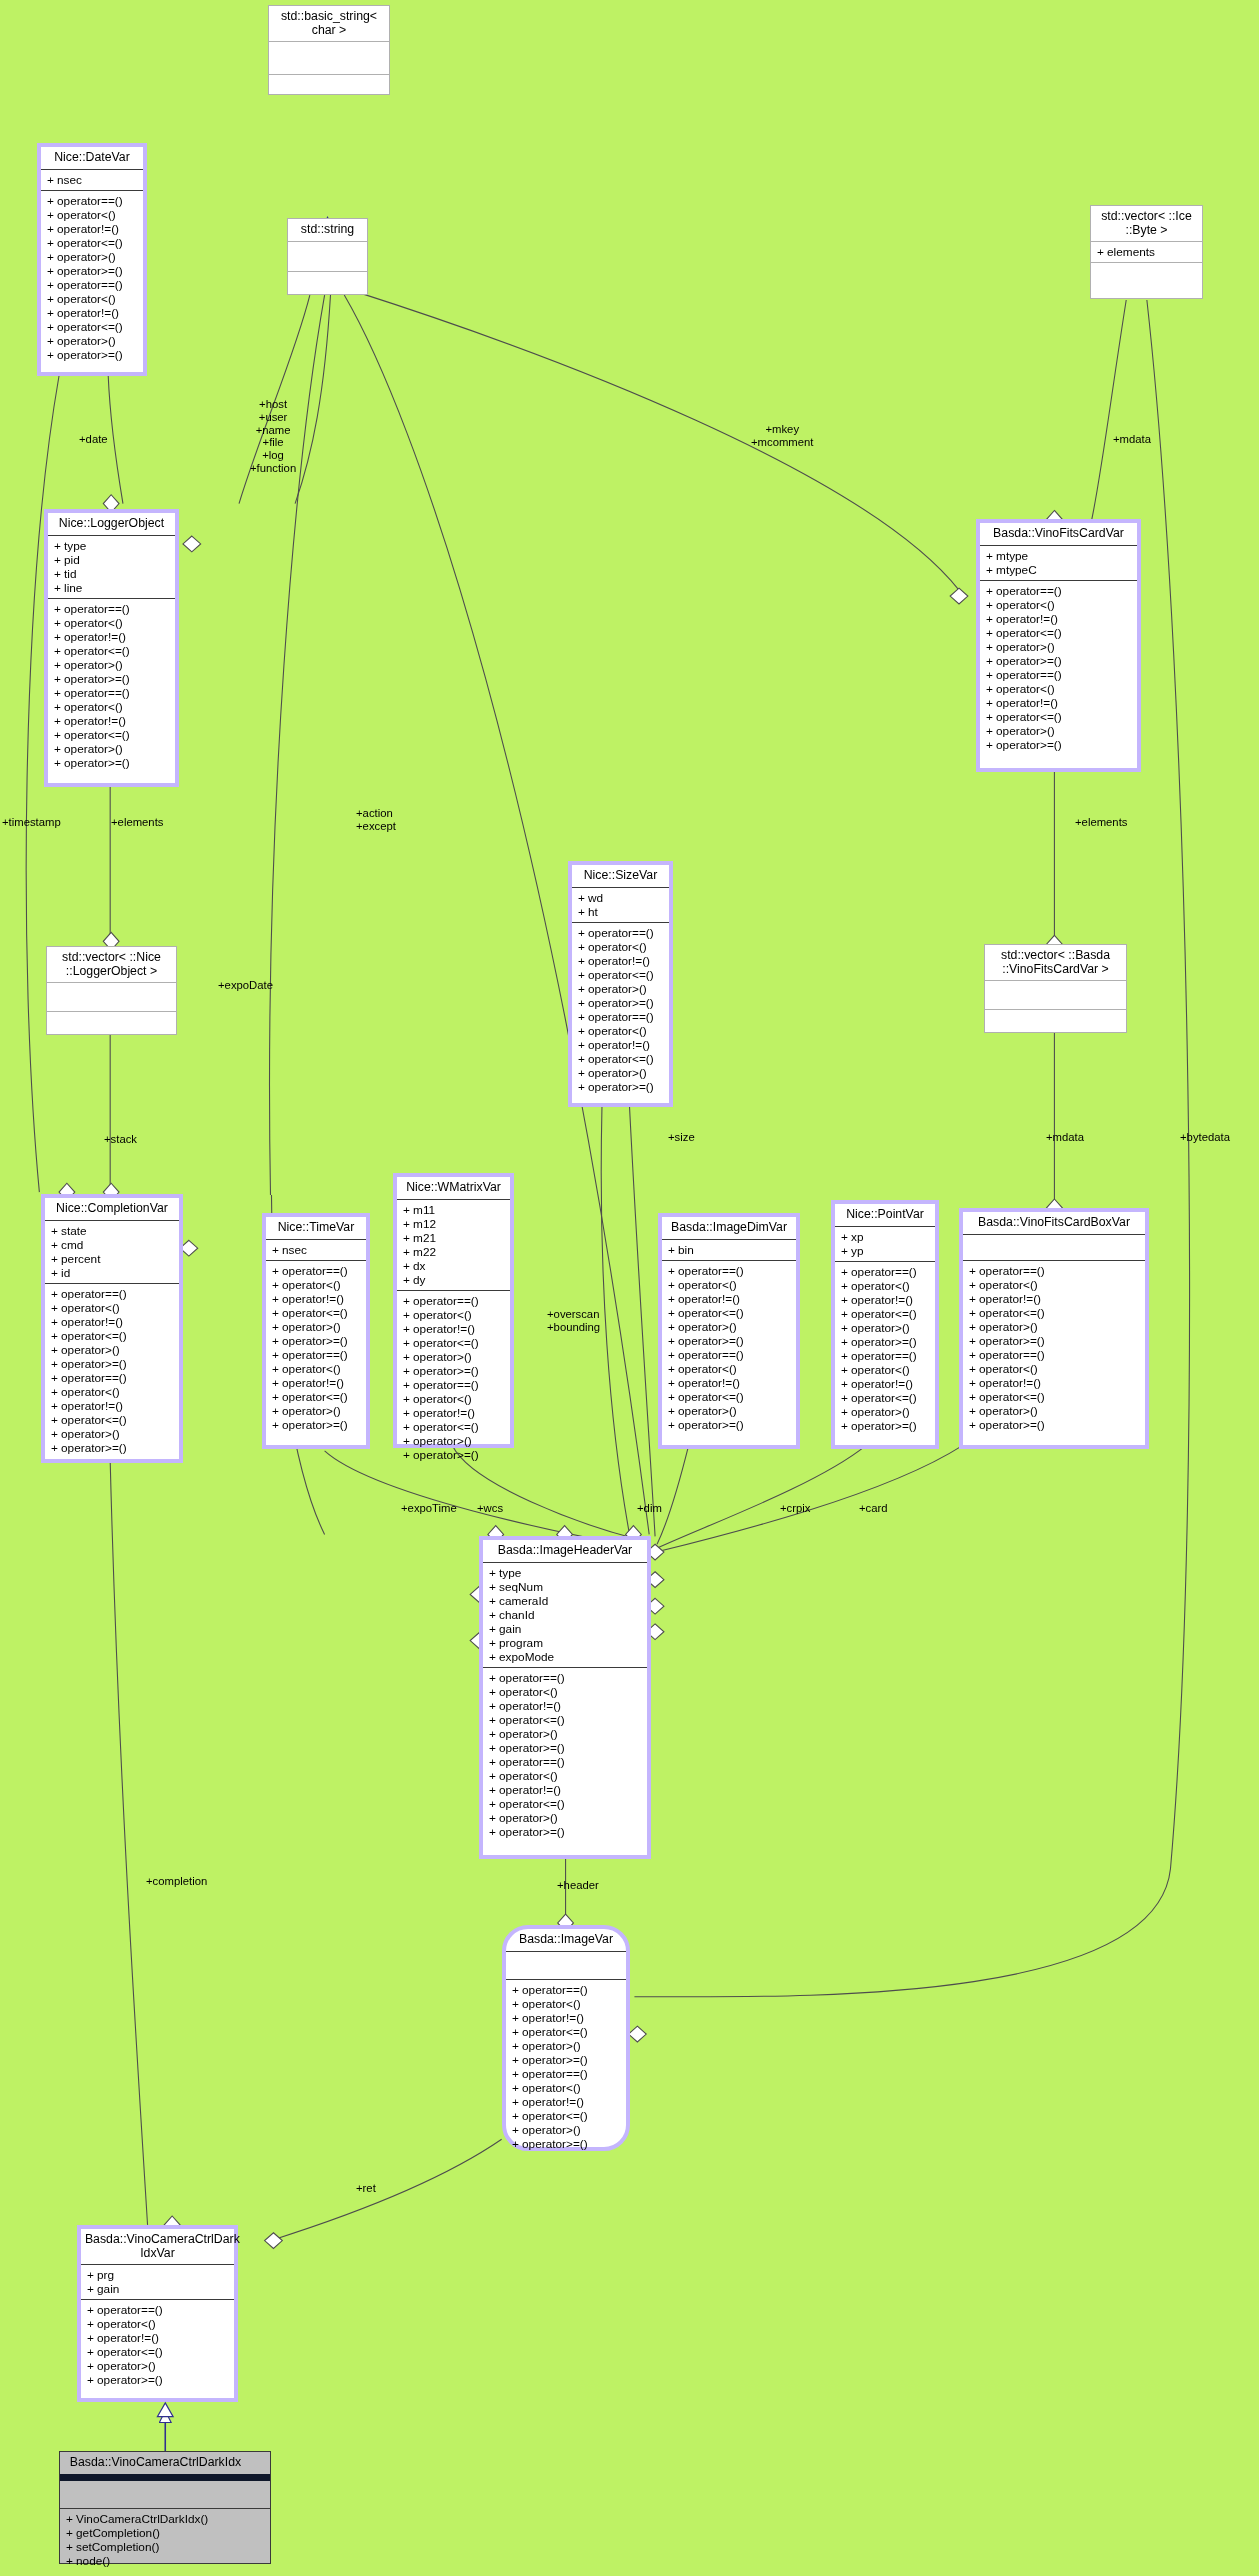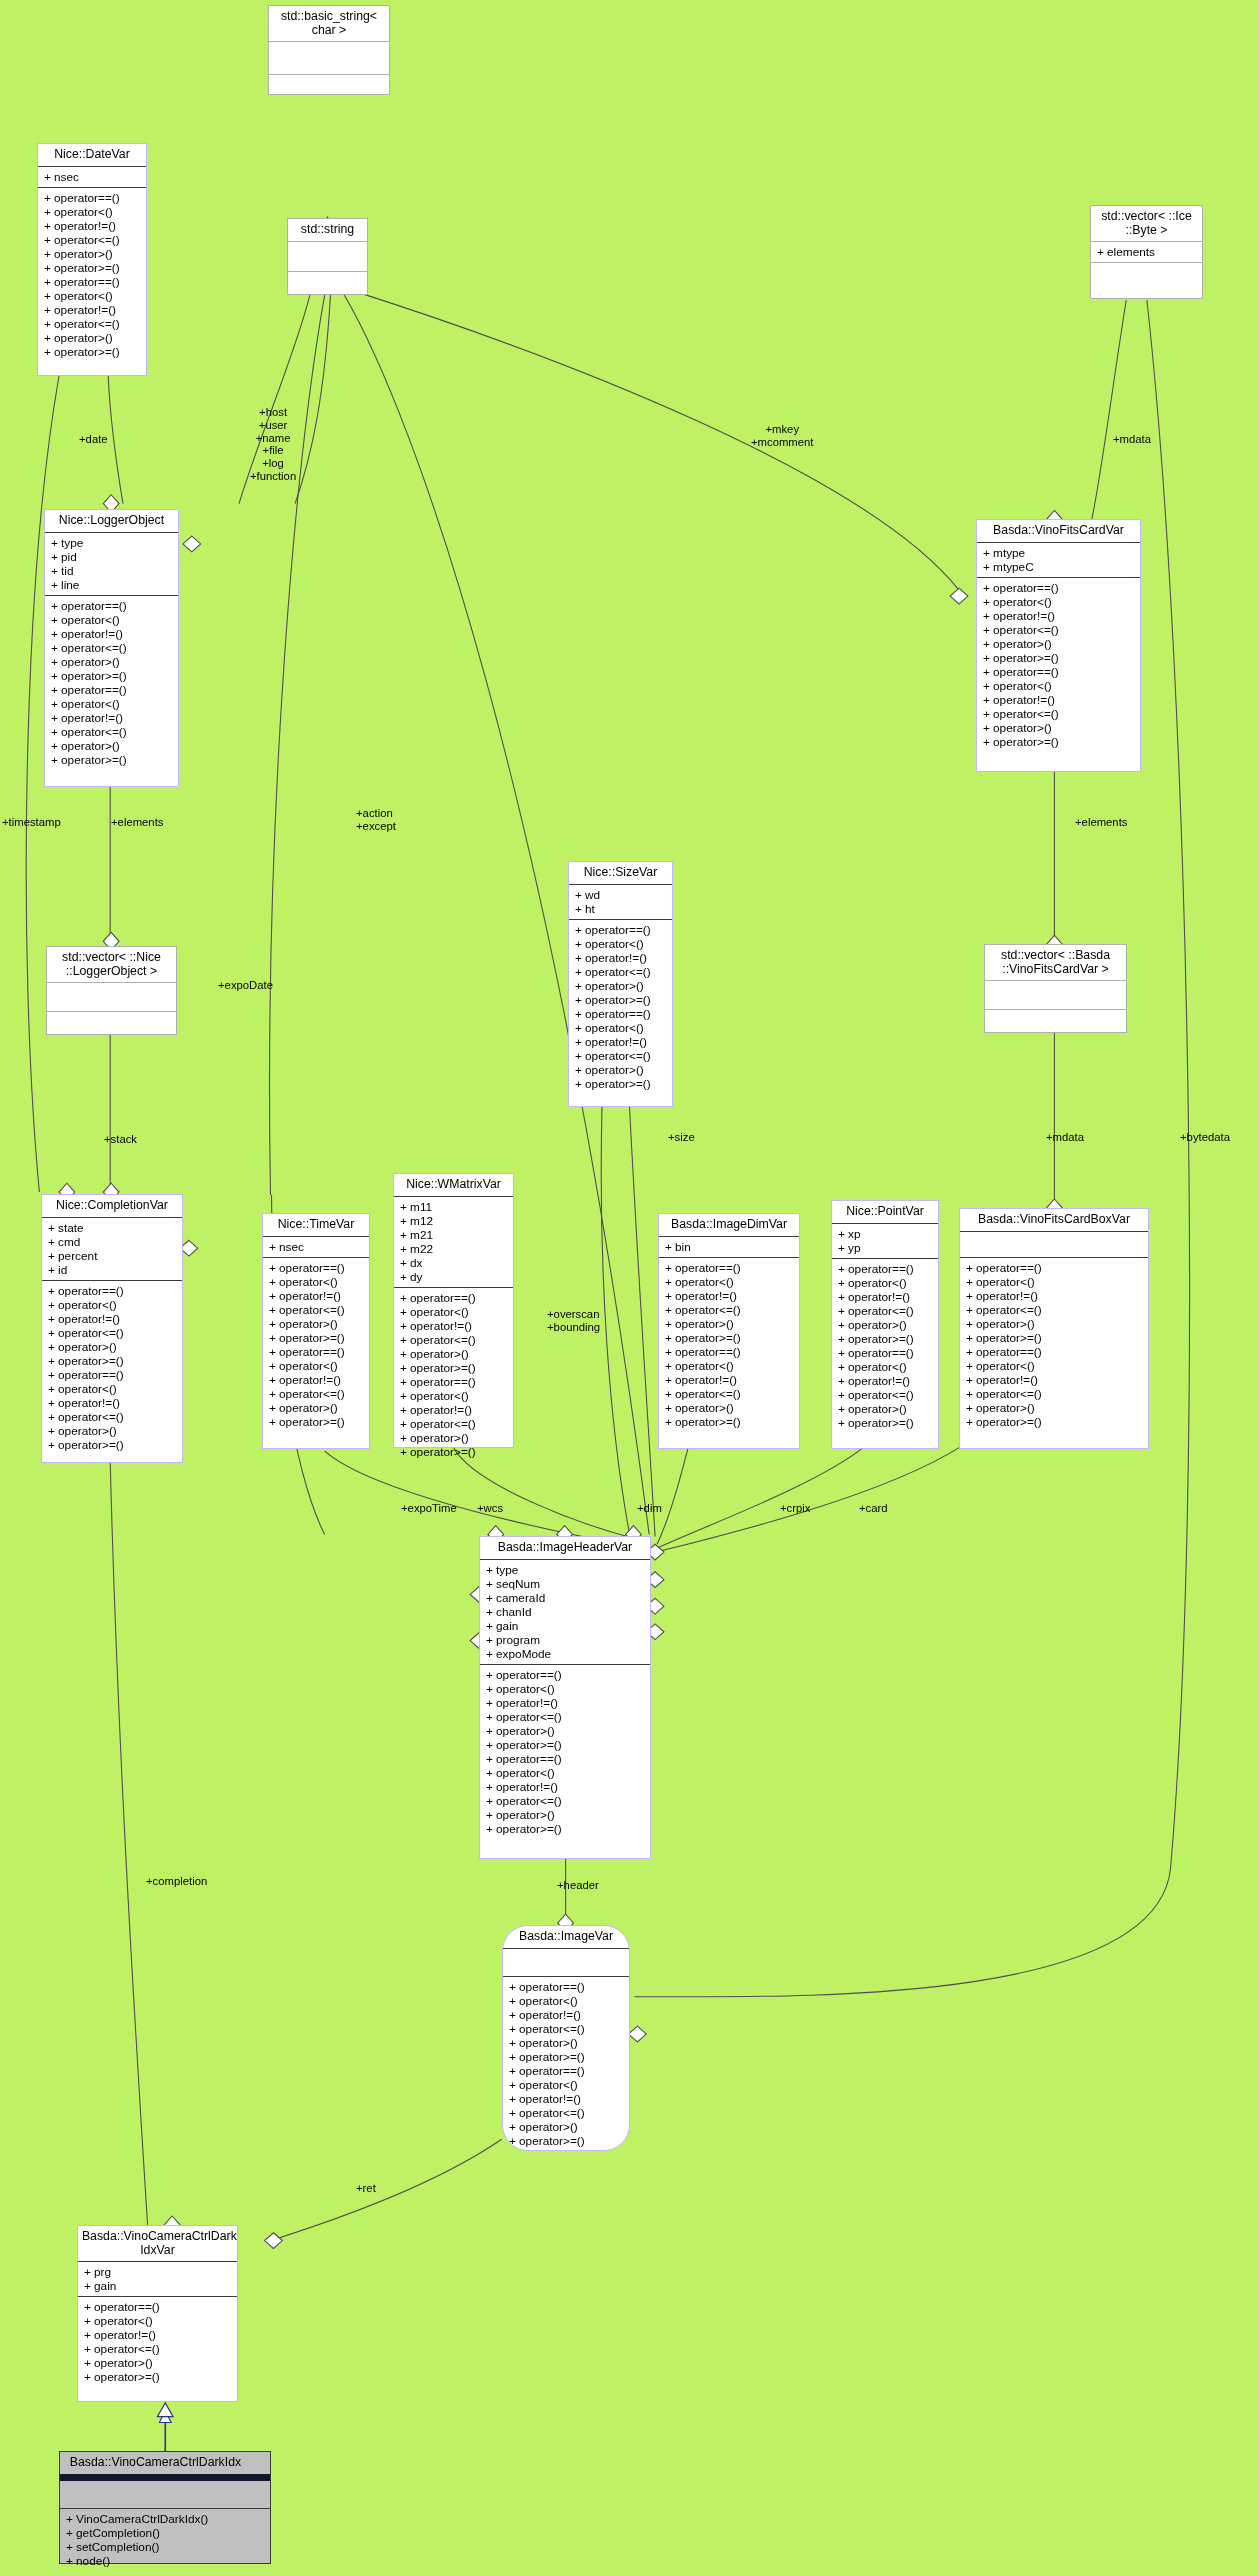--- a/index.html
+++ b/index.html
@@ -1,20 +1,20 @@
 <!DOCTYPE html>
 <html><head>
 <meta charset="utf-8">
 <style>
   html,body{margin:0;padding:0;background:#ffffff;}
   body{font-family:"Liberation Sans", sans-serif;}
   #canvas{position:relative;width:1260px;height:2576px;background:#bef264;overflow:hidden;}
   svg.edges{position:absolute;left:0;top:0;width:1260px;height:2576px;pointer-events:none;}
   .uml{position:absolute;box-sizing:border-box;background:#ffffff;}
-  .uml.solid{border:1px solid #c4b5fd;}
+  .uml.solid{border:4px solid #c4b5fd;}
   .uml.light{border:1px solid #b0b0b0;}
   .uml.filled{background:#c0c0c0;border:1px solid #3a3a3a;}
   .uml .title{text-align:center;font-size:12.3px;color:#000;padding:3.9px 3.9px 3.9px 3.9px;line-height:13.8px;}
   .uml.solid .title{border-bottom:1px solid #3a3a3a;}
   .uml.light .title{border-bottom:1px solid #b0b0b0;}
   .uml.filled .title{border-bottom:7px solid #0f172a;}
   .uml .attrs{font-size:11.8px;color:#000;padding:3px 5.9px 3px 5.9px;line-height:14px;min-height:13.8px;}
   .uml.solid .attrs{border-bottom:1px solid #3a3a3a;}
   .uml.light .attrs{border-bottom:1px solid #b0b0b0;}
   .uml.filled .attrs{border-bottom:1px solid #3a3a3a;}
@@ -441,21 +441,21 @@
       <div class="row">+ node()</div>
     </div>
   </div>
 
   <svg class="edges" style="z-index:5;" viewBox="0 0 1281 2619">
     <line x1="168" y1="2492" x2="168" y2="2452" stroke="#30308f" stroke-width="1.6" marker-end="url(#hollowtri)"></line>
     <path d="M168,2443 l8,14 l-16,0 z" fill="#ffffff" stroke="#30308f" stroke-width="1.2"></path>
   </svg>
 
   <div class="edgelabel el-c" style="left:79px;top:433px;">+date</div>
-  <div class="edgelabel" style="left:250px;top:398px;white-space:pre-line;text-align:center;margin-top:8px;">+host
+  <div class="edgelabel" style="left:250px;top:398px;white-space:pre-line;text-align:center;">+host
 +user
 +name
 +file
 +log
 +function</div>
   <div class="edgelabel" style="left:751px;top:423px;white-space:pre-line;text-align:center;">+mkey
 +mcomment</div>
   <div class="edgelabel" style="left:1113px;top:433px;">+mdata</div>
   <div class="edgelabel" style="left:2px;top:816px;">+timestamp</div>
   <div class="edgelabel" style="left:111px;top:816px;">+elements</div>

